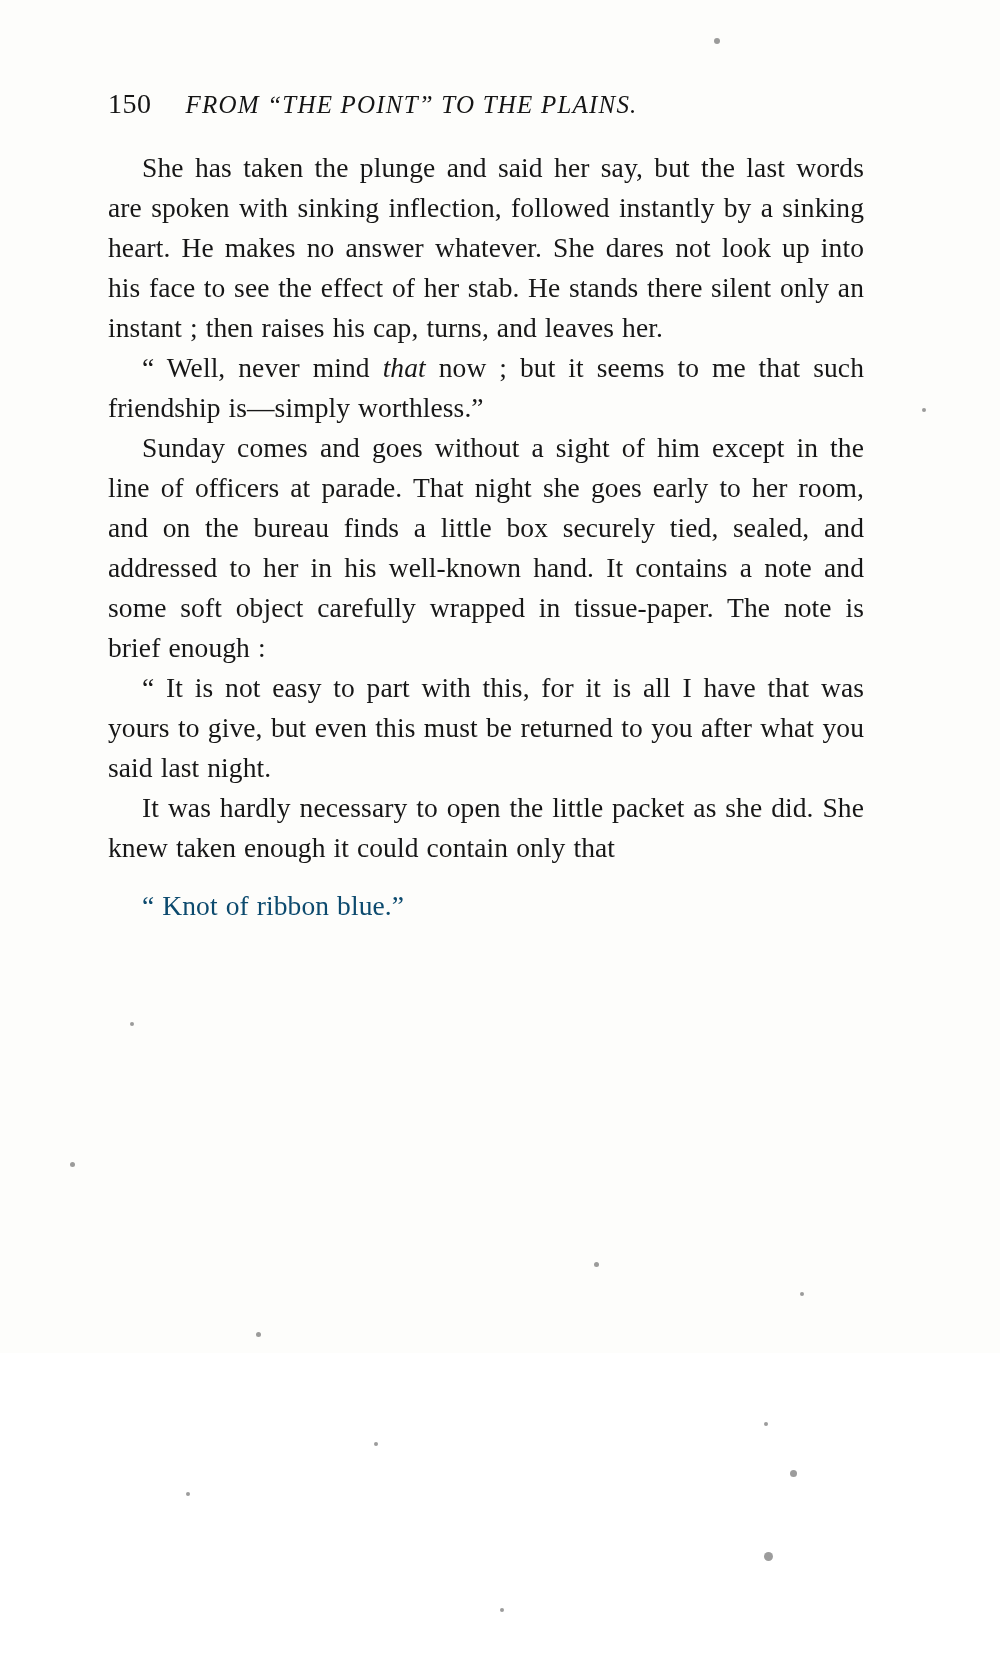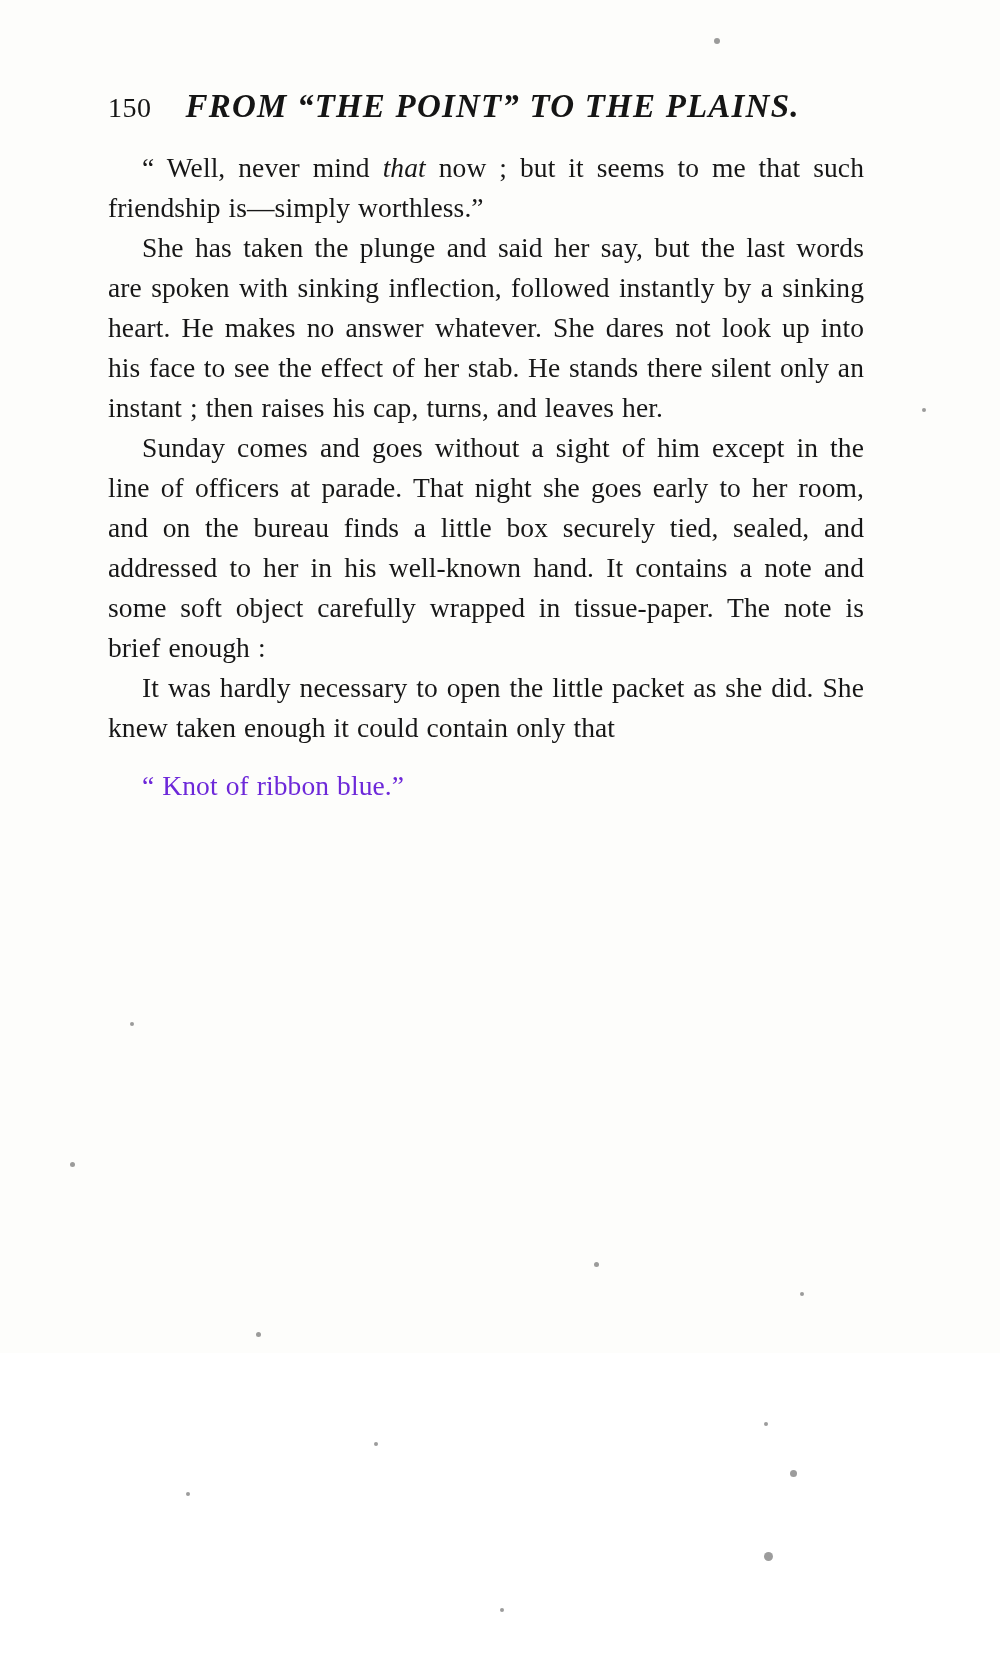--- a/index.html
+++ b/index.html
@@ -39,23 +39,23 @@
     white-space: nowrap;
   }
   .folio {
     font-size: 28px;
     letter-spacing: .5px;
     font-family: "Liberation Serif", serif;
     color: #151515;
   }
   .running-title {
     margin-left: 34px;
-    font-size: 33px;
+    font-size: 25px;
     font-style: italic;
-    font-weight: bold;
+    font-weight: normal;
     letter-spacing: 1.2px;
     color: #151515;
     font-family: "Liberation Serif", serif;
   }
   .body-text {
     position: absolute;
     top: 148px;
     left: 108px;
     width: 756px;
   }
@@ -71,42 +71,43 @@
     word-spacing: 1px;
   }
   p.para + p.para {
     margin-top: 0;
   }
   p.last-line-para {
     margin: 0;
     font-size: 27.5px;
     line-height: 40px;
     text-indent: 34px;
-    color: #6d28d9;
+    color: #0c4a6e;
     letter-spacing: .1px;
     word-spacing: 1px;
   }
   em {
     font-style: italic;
   }
 </style>
 </head>
 <body>
 
 <div class="page">
 
   <div class="header">
     <span class="folio">150</span>
     <span class="running-title">FROM “THE POINT” TO THE PLAINS.</span>
   </div>
 
   <div class="body-text">
+    <p class="para" id="p2"><span>She has taken the plunge and said her say, but the last words are spoken with sinking inflection, followed instantly by a sinking heart.  He makes no answer whatever.  She dares not look up into his face to see the effect of her stab.  He stands there silent only an instant ; then raises his cap, turns, and leaves her.</span></p>
     <p class="para" id="p1"><span>“ Well, never mind </span><em>that</em><span> now ; but it seems to me that such friendship is—simply worthless.”</span></p>
-    <p class="para" id="p2"><span>She has taken the plunge and said her say, but the last words are spoken with sinking inflection, followed instantly by a sinking heart.  He makes no answer whatever.  She dares not look up into his face to see the effect of her stab.  He stands there silent only an instant ; then raises his cap, turns, and leaves her.</span></p>
     <p class="para" id="p3"><span>Sunday comes and goes without a sight of him except in the line of officers at parade.  That night she goes early to her room, and on the bureau finds a little box securely tied, sealed, and addressed to her in his well-known hand.  It contains a note and some soft object carefully wrapped in tissue-paper.  The note is brief enough :</span></p>
+    <p class="para" id="p4"><span>“ It is not easy to part with this, for it is all I have that was yours to give, but even this must be returned to you after what you said last night.</span></p>
     <p class="para" id="p6"><span>It was hardly necessary to open the little packet as she did.  She knew taken enough it could contain only that</span></p>
     <p class="last-line-para" id="p7" style="margin-top:18px;"><span>“ Knot of ribbon blue.”</span></p>
   </div>
 
   <span class="speck" style="left:714px; top:38px; width:6px; height:6px;"></span>
   <span class="speck" style="left:922px; top:408px; width:4px; height:4px;"></span>
   <span class="speck" style="left:130px; top:1022px; width:4px; height:4px;"></span>
   <span class="speck" style="left:70px; top:1162px; width:5px; height:5px;"></span>
   <span class="speck" style="left:594px; top:1262px; width:5px; height:5px;"></span>
   <span class="speck" style="left:800px; top:1292px; width:4px; height:4px;"></span>

